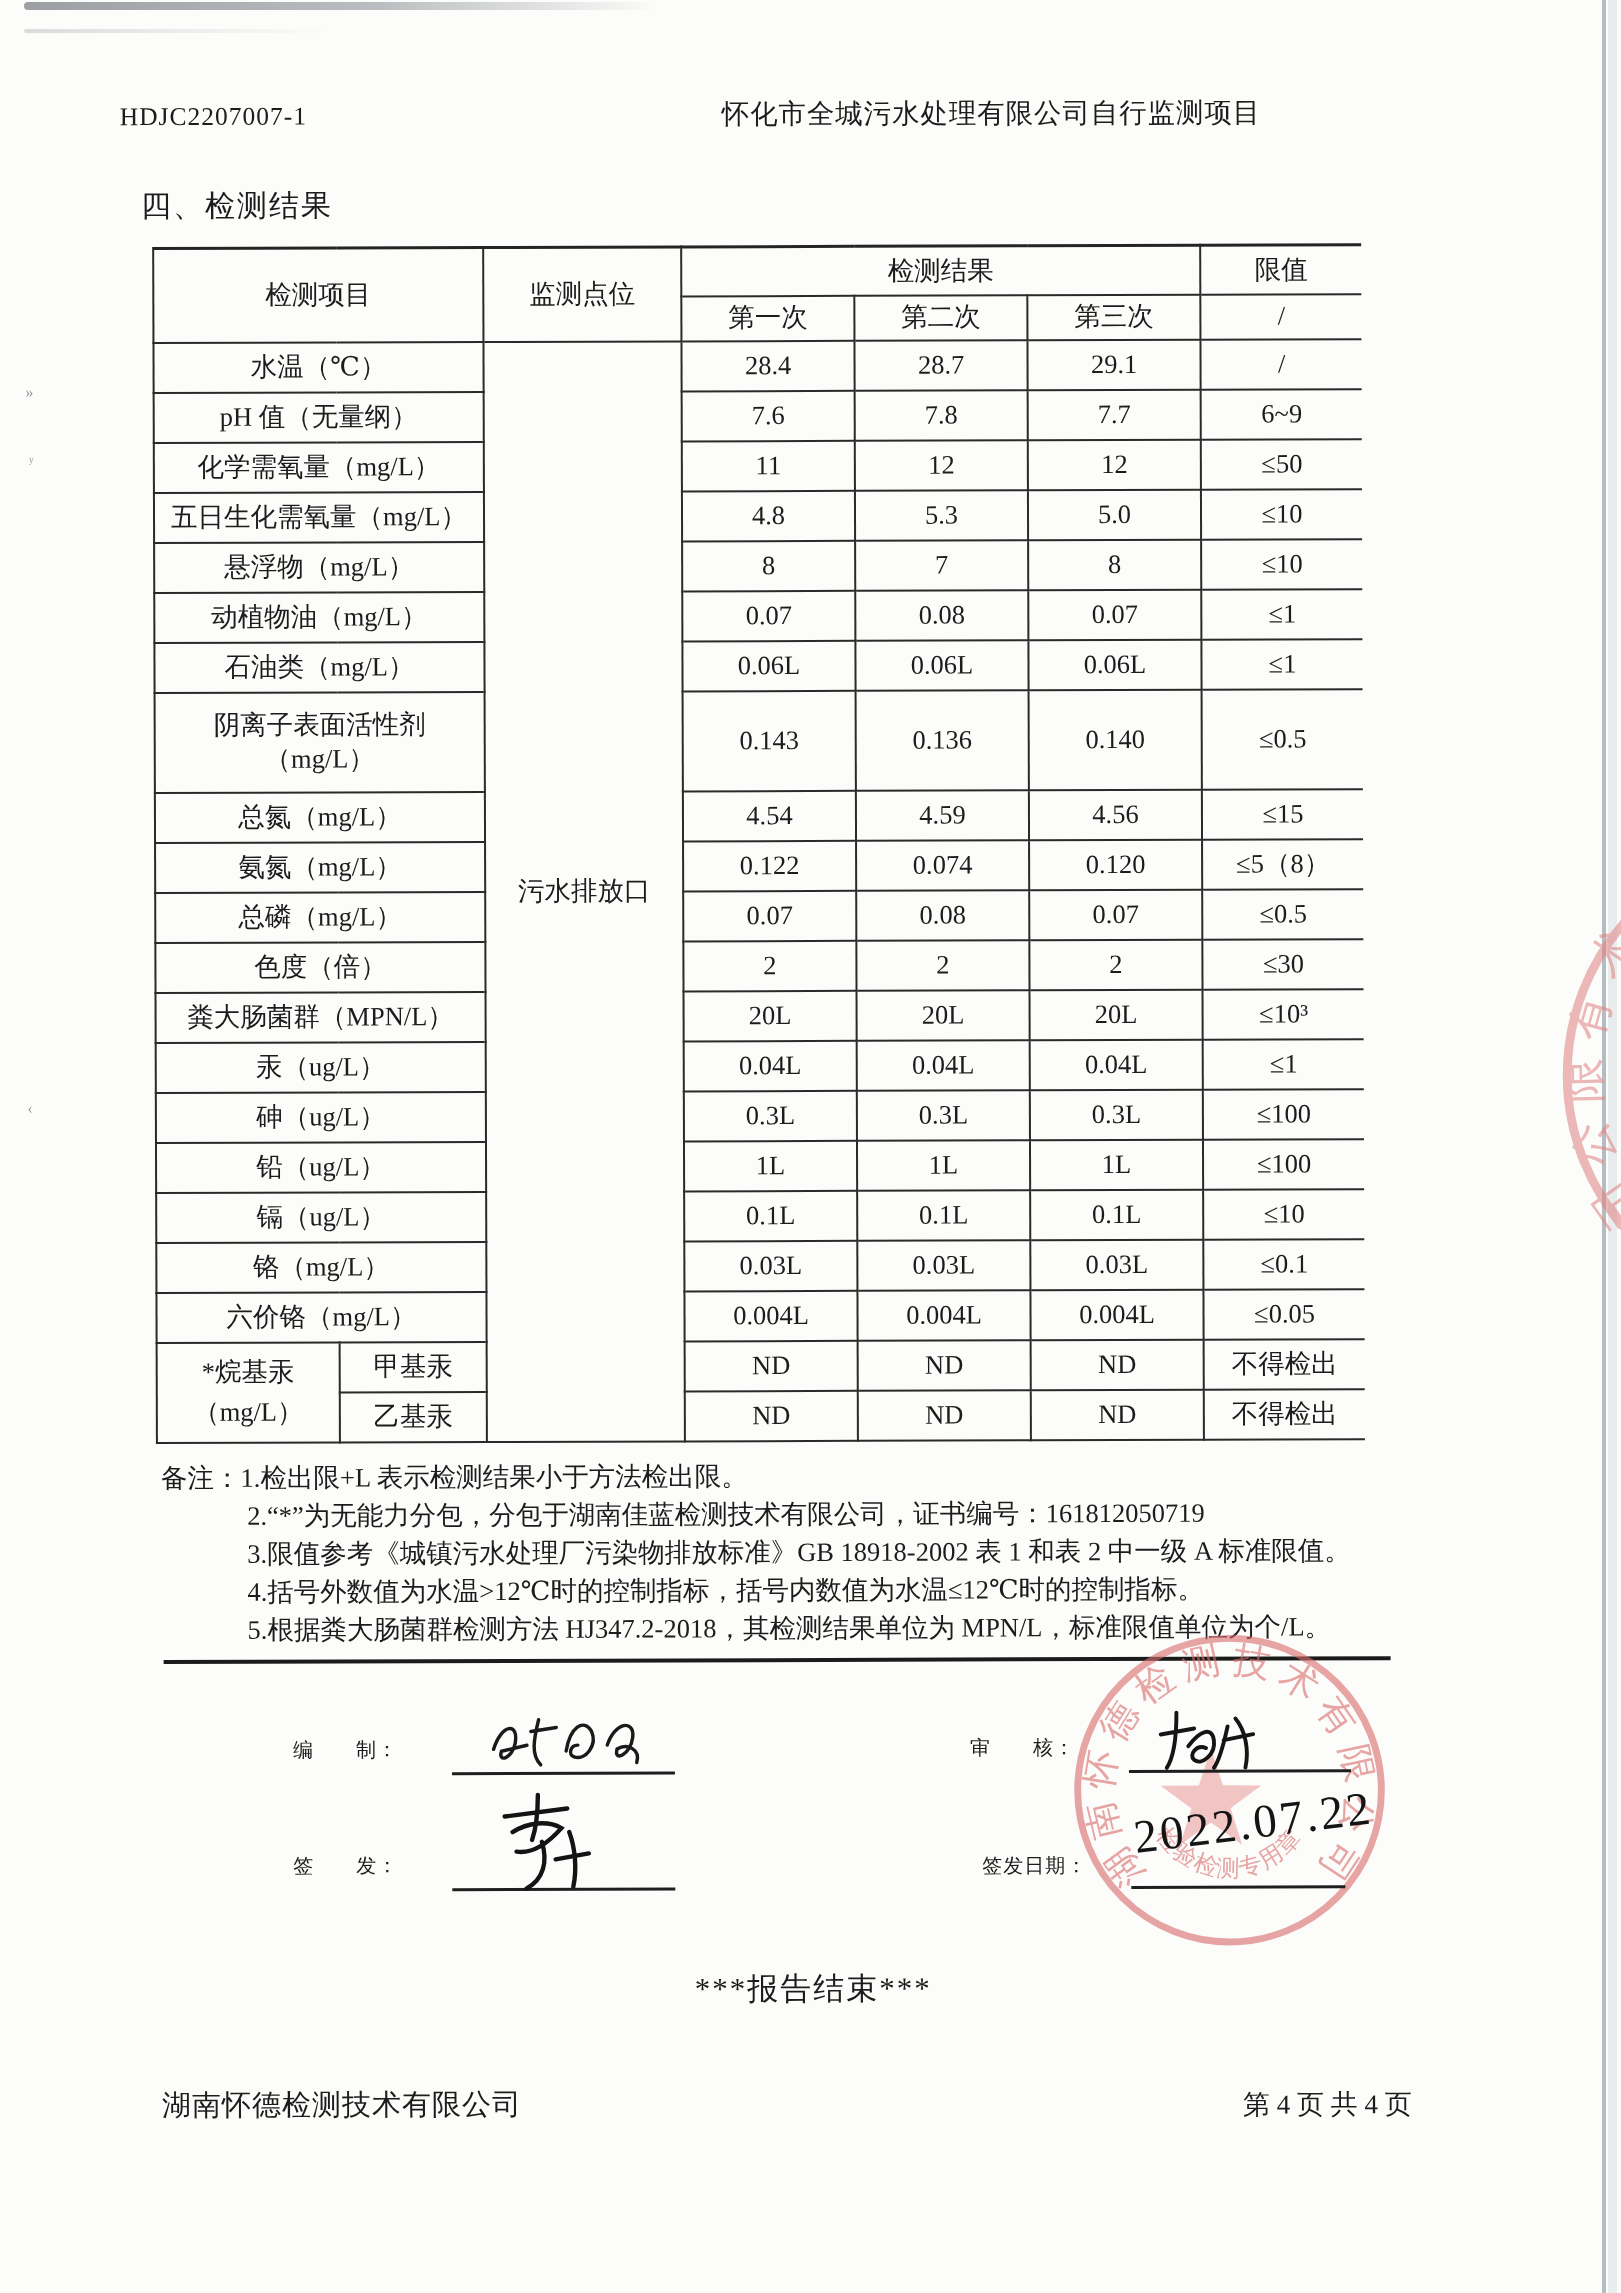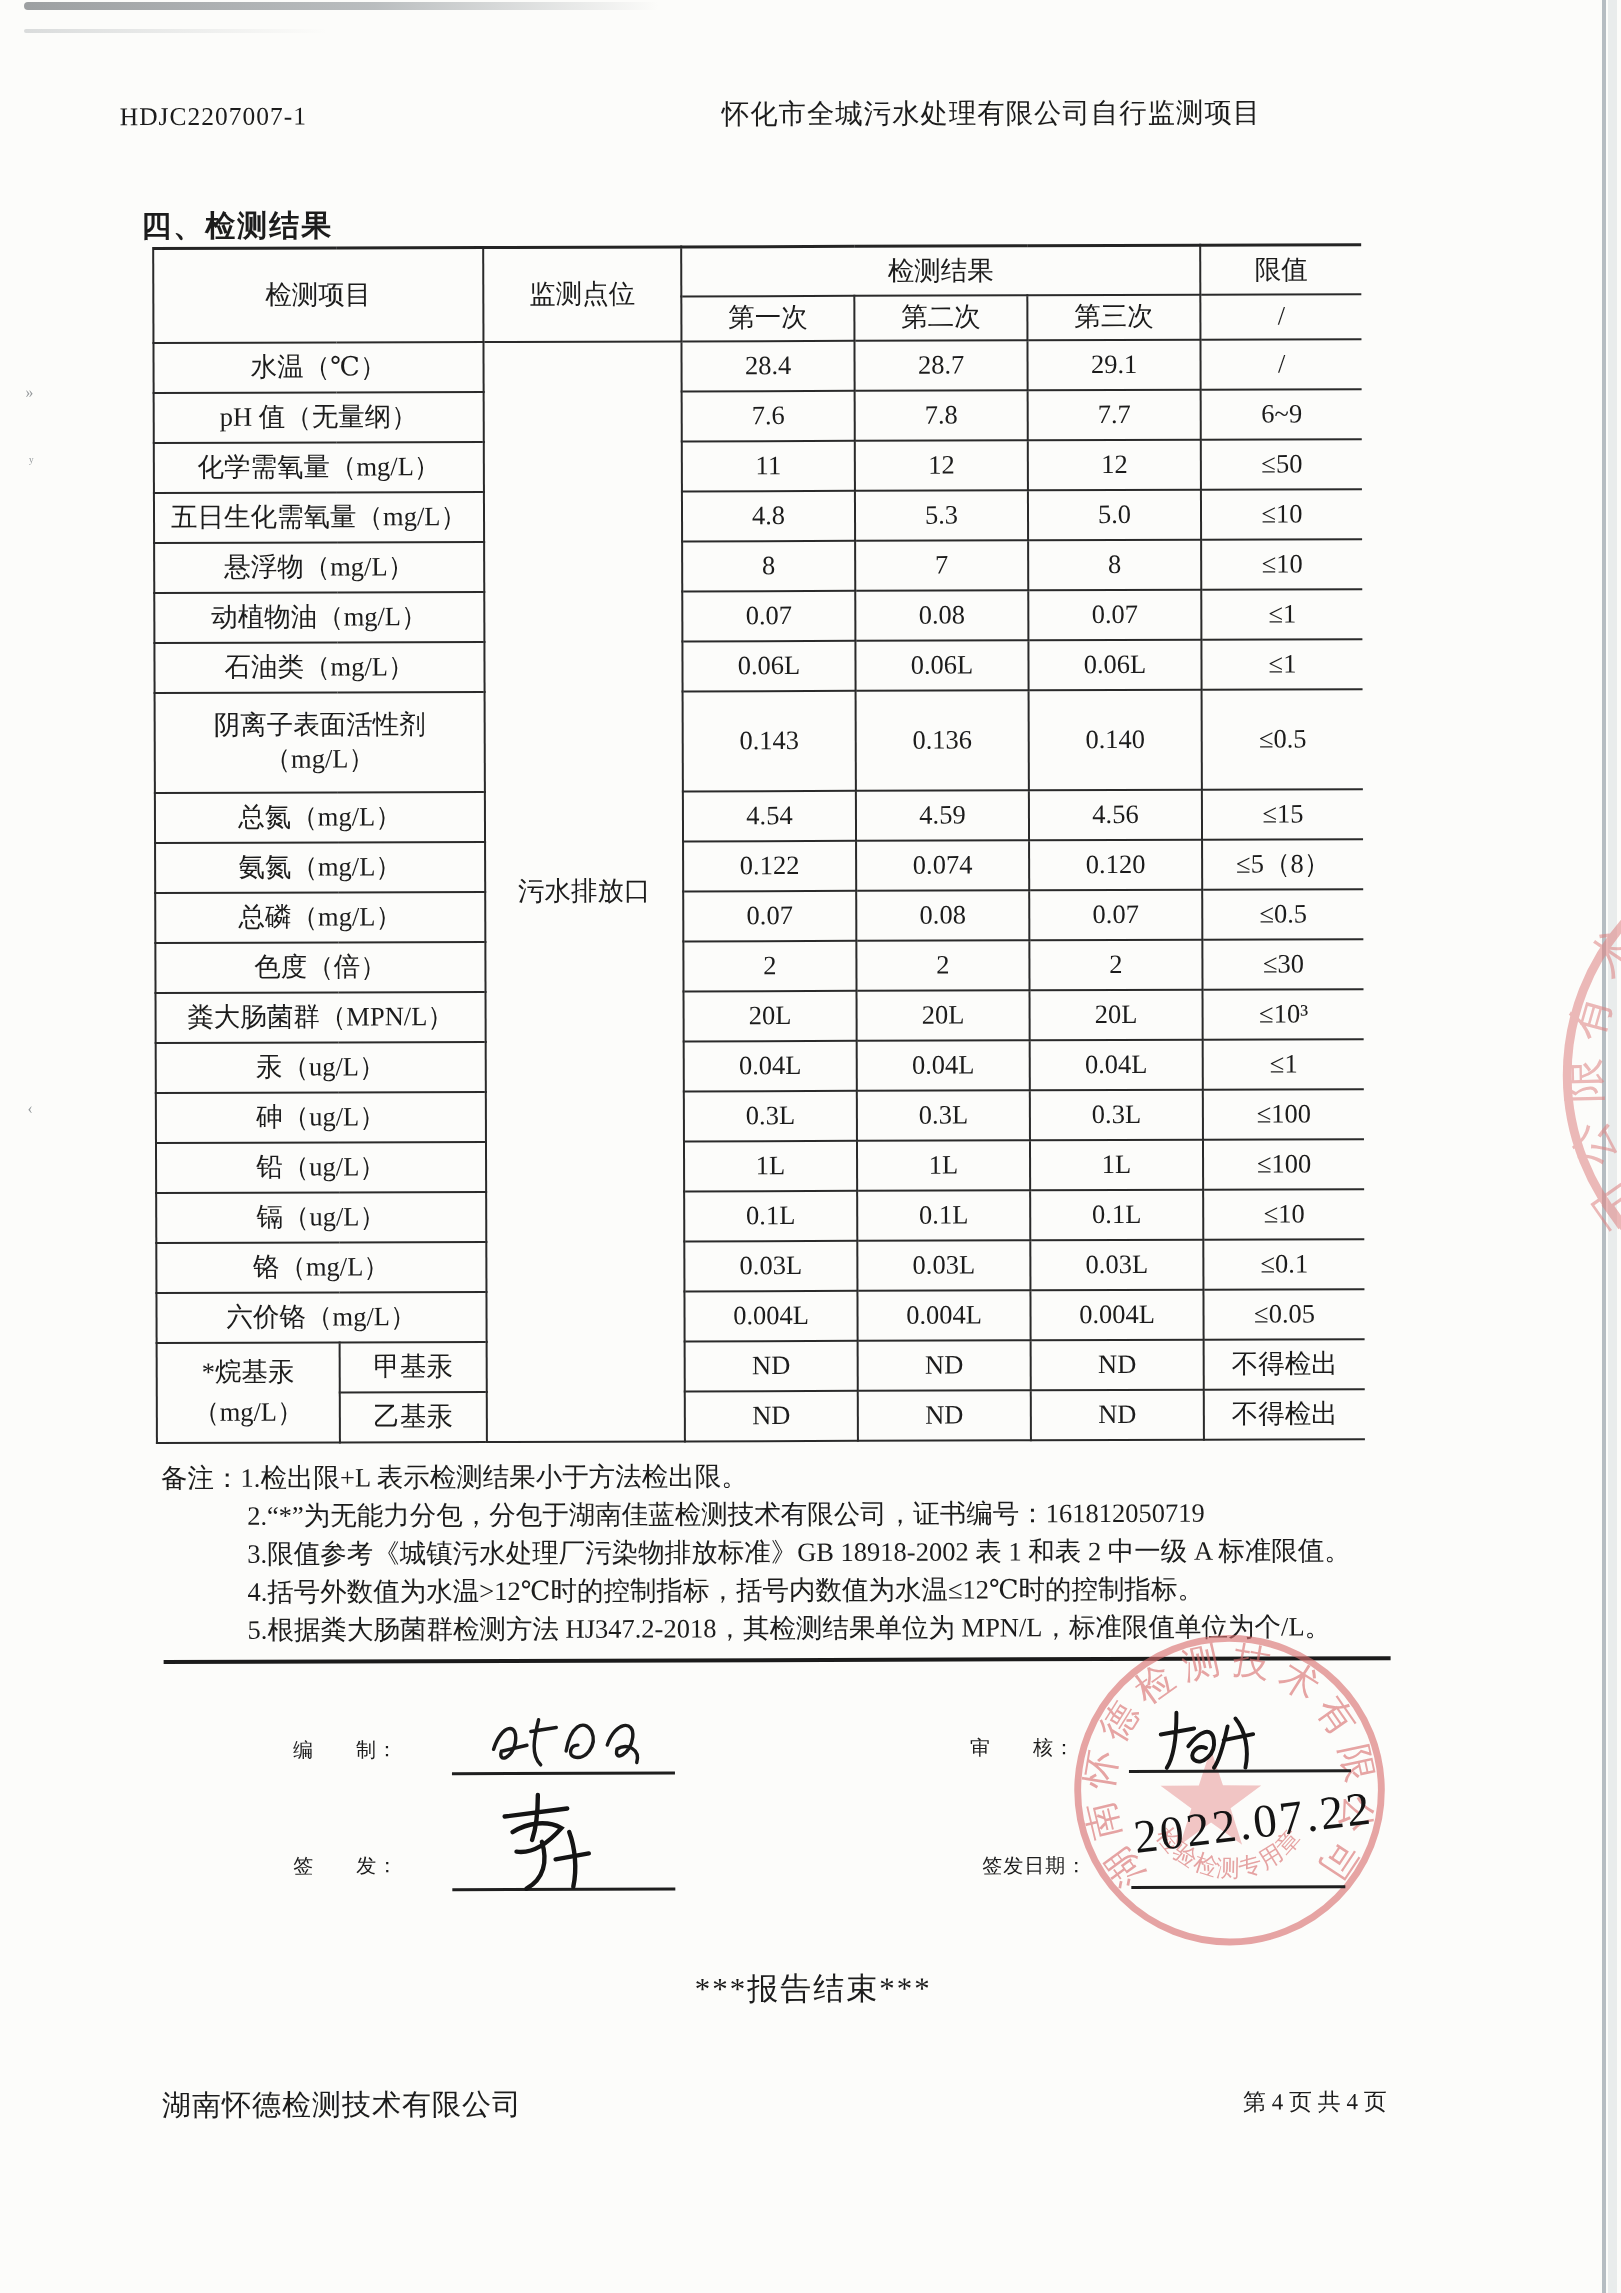--- a/index.html
+++ b/index.html
@@ -8,21 +8,21 @@
     background:#fcfcfa; overflow:hidden;
     font-family:"Liberation Serif","DejaVu Serif",serif; color:#1c1c1c;
   }
   .tilt { position:absolute; left:0; top:0; width:100%; height:100%;
           transform:rotate(-0.18deg); transform-origin:50% 50%; }
   .abs { position:absolute; }
 
   
   .report-no { left:98px; top:100px; font-size:25.5px; letter-spacing:1px;margin-left:25px; }
   .header-title { left:725px; top:96px; font-size:27.4px; letter-spacing:1px; }
-  .section-title { left:144px; top:204px; font-size:30px; font-weight:bold; letter-spacing:2px; }
+  .section-title { left:144px; top:184px; font-size:30px; font-weight:normal; letter-spacing:2px; }
 
   
   .tbl-wrap { left:155px; top:245px; }
   table { border-collapse:collapse; table-layout:fixed; width:1208px;
           border-top:3.9px solid #242424; border-left:2.9px solid #242424; border-bottom:2.9px solid #242424; }
   td, th { border:2px solid #2a2a2a; text-align:center; vertical-align:middle;
            font-size:26.5px; font-weight:normal; padding:0; line-height:1.25; }
   .no-r { border-right:none !important;margin-top:32px; }
   thead tr.h1 { height:49px; } thead tr.h2 { height:45px; }
   tbody tr { height:50px; } tbody tr.tall { height:100px; }
@@ -35,21 +35,21 @@
 
   
   .sig-label { font-size:20px; letter-spacing:1px; }
   .sig-line { height:2.5px; background:#1f1f1f; }
   .date-hand { left:1135px; top:1811px; font-size:47px; letter-spacing:2.9px; color:#141414;
                transform:rotate(-7deg); transform-origin:left bottom; }
 
   
   .report-end { left:0; top:1968px; width:1621px; text-align:center; font-size:31px; letter-spacing:2px; }
   .footer-company { left:159px; top:2084px; font-size:29px; letter-spacing:1px; }
-  .footer-page { left:1240px; top:2088px; font-size:23px; }
+  .footer-page { left:1240px; top:2088px; font-size:27px; }
 
   
   .smudge-top { left:23.5px; top:2px; width:635px; height:7.8px; border-radius:3.9px;
     background:linear-gradient(90deg,#5d6266 0%,#8d9397 55%,rgba(160,165,168,0) 100%); opacity:.6; }
   .smudge-top2 { left:23.5px; top:29px; width:304px; height:3.9px; border-radius:2px;
     background:linear-gradient(90deg,#9aa0a4,rgba(170,175,178,0)); opacity:.35; }
   .edge-line { left:1602px; top:0; width:3.9px; height:2294px; background:#b2b9bf; opacity:.95; }
   .edge-line2 { left:1608px; top:0; width:8.8px; height:2294px; background:#e4e7e9; opacity:.8; }
   .speck { color:#7d8286; font-size:15.7px; opacity:.8; }
 

